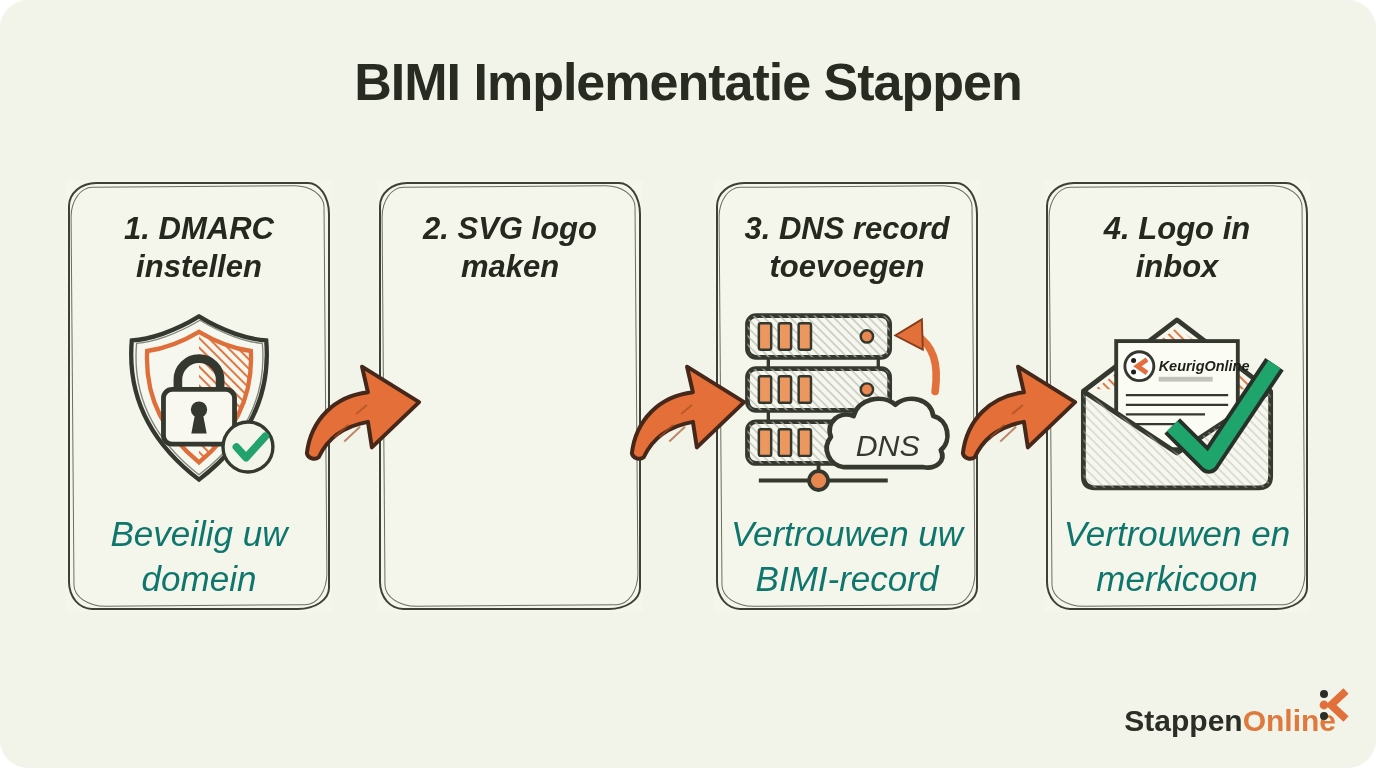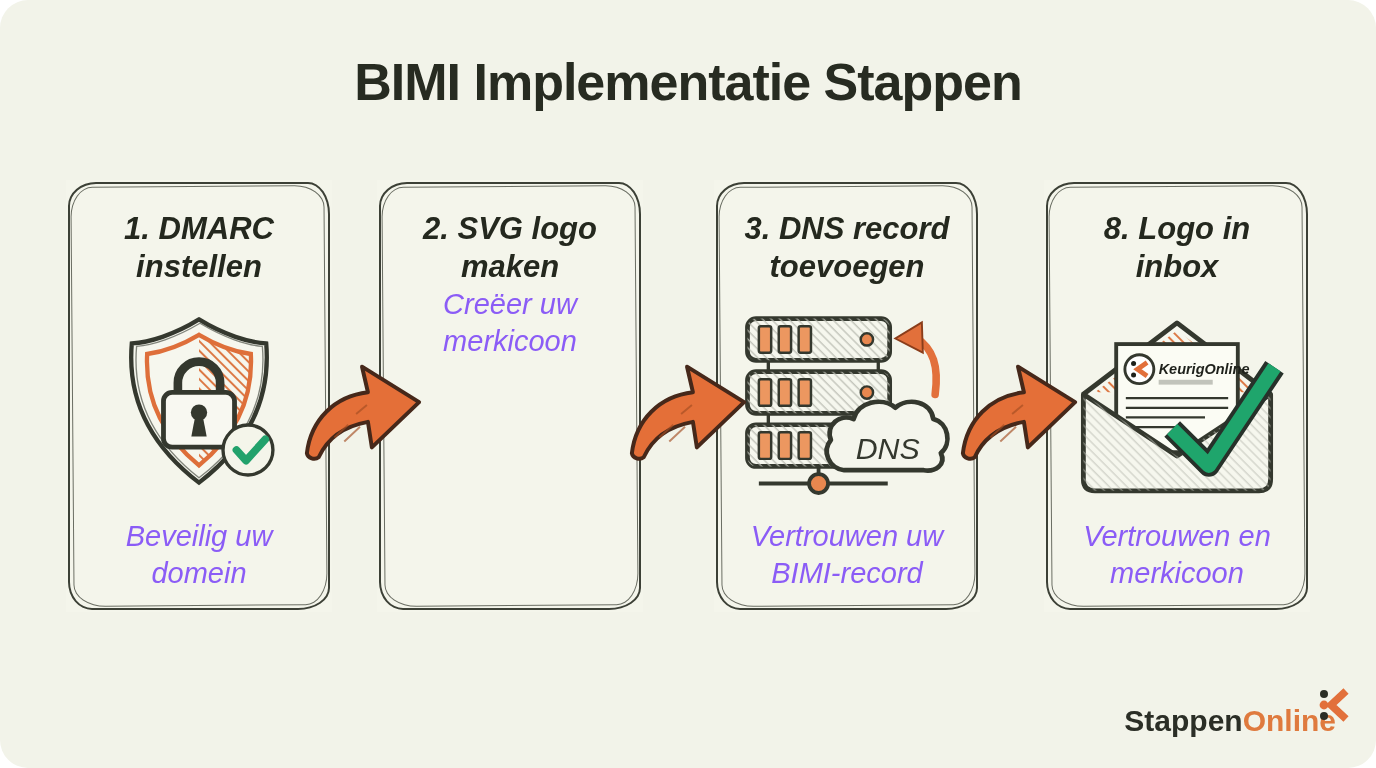--- a/index.html
+++ b/index.html
@@ -29,22 +29,22 @@
     transform:rotate(-.45deg);
   }
   .card-heading {
     margin-top:30px; width:232px; text-align:center;
     font-size:31px; font-weight:bold; line-height:1.22; color:#24281e;
   }
   .icon-wrap {
     flex:1; width:100%; display:flex; align-items:center; justify-content:center;
   }
   .card-caption {
-    margin-bottom:20px; width:236px; text-align:center;
-    font-size:29px; line-height:1.28; color:#8b5cf6;
+    margin-bottom:10px; width:236px; text-align:center;
+    font-size:35px; line-height:1.28; color:#0f766e;
   }
   .arrow {
     position:absolute; top:352px; width:128px; height:118px; z-index:3;
   }
   .brand {
     position:absolute; right:40px; bottom:24px; height:40px;
     font-size:30px; font-weight:bold; white-space:nowrap;
   }
   .brand-dark { color:#2b2e26; }
   .brand-orange { color:#df7a3e; }
@@ -102,21 +102,20 @@
 
   <div class="arrow" style="left:299px">
     <svg width="128" height="118" viewBox="0 0 130 118">
       <path d="M8 102 C 12 68, 36 44, 70 40 L 64 14 L 122 50 L 74 96 L 70 70 C 48 74, 30 84, 20 106 C 16 109, 9 107, 8 102 Z" fill="#e46f38" stroke="#46281a" stroke-width="4" stroke-linejoin="round"></path>
       <path d="M36 86 l14 -13 M46 90 l16 -15 M58 62 l11 -9" stroke="#a34d22" stroke-width="2" opacity=".65" fill="none"></path>
     </svg>
   </div>
 
   <section class="card" style="left:377px">
     <h2 class="card-heading">2. SVG logo maken</h2>
-    <p class="card-caption">Creëer uw merkicoon</p>
   </section>
 
   <div class="arrow" style="left:624px">
     <svg width="128" height="118" viewBox="0 0 130 118">
       <path d="M8 102 C 12 68, 36 44, 70 40 L 64 14 L 122 50 L 74 96 L 70 70 C 48 74, 30 84, 20 106 C 16 109, 9 107, 8 102 Z" fill="#e46f38" stroke="#46281a" stroke-width="4" stroke-linejoin="round"></path>
       <path d="M36 86 l14 -13 M46 90 l16 -15 M58 62 l11 -9" stroke="#a34d22" stroke-width="2" opacity=".65" fill="none"></path>
     </svg>
   </div>
 
   <section class="card" style="left:714px">
@@ -159,21 +158,21 @@
   </section>
 
   <div class="arrow" style="left:955px">
     <svg width="128" height="118" viewBox="0 0 130 118">
       <path d="M8 102 C 12 68, 36 44, 70 40 L 64 14 L 122 50 L 74 96 L 70 70 C 48 74, 30 84, 20 106 C 16 109, 9 107, 8 102 Z" fill="#e46f38" stroke="#46281a" stroke-width="4" stroke-linejoin="round"></path>
       <path d="M36 86 l14 -13 M46 90 l16 -15 M58 62 l11 -9" stroke="#a34d22" stroke-width="2" opacity=".65" fill="none"></path>
     </svg>
   </div>
 
   <section class="card" style="left:1044px">
-    <h2 class="card-heading">8. Logo in inbox</h2>
+    <h2 class="card-heading">4. Logo in inbox</h2>
     <div class="icon-wrap">
       <svg width="222" height="196" viewBox="0 0 230 200">
         <path d="M18 92 L115 18 L212 92" fill="#f6f7ee" stroke="#34382e" stroke-width="5" stroke-linejoin="round"></path>
         <polygon points="30,90 115,26 200,90" fill="url(#patOr)"></polygon>
         <rect x="52" y="40" width="126" height="112" fill="#fbfcf4" stroke="#34382e" stroke-width="4"></rect>
         <circle cx="76" cy="66" r="15" fill="#ffffff" stroke="#34382e" stroke-width="3"></circle>
         <circle cx="70" cy="60" r="2.6" fill="#1e211b"></circle>
         <circle cx="70" cy="72" r="2.6" fill="#1e211b"></circle>
         <path d="M84 59 L74 66 L84 73" fill="none" stroke="#e2703b" stroke-width="5"></path>
         <text x="96" y="71" font-size="15" font-weight="bold" fill="#1e211b">KeurigOnline</text>

